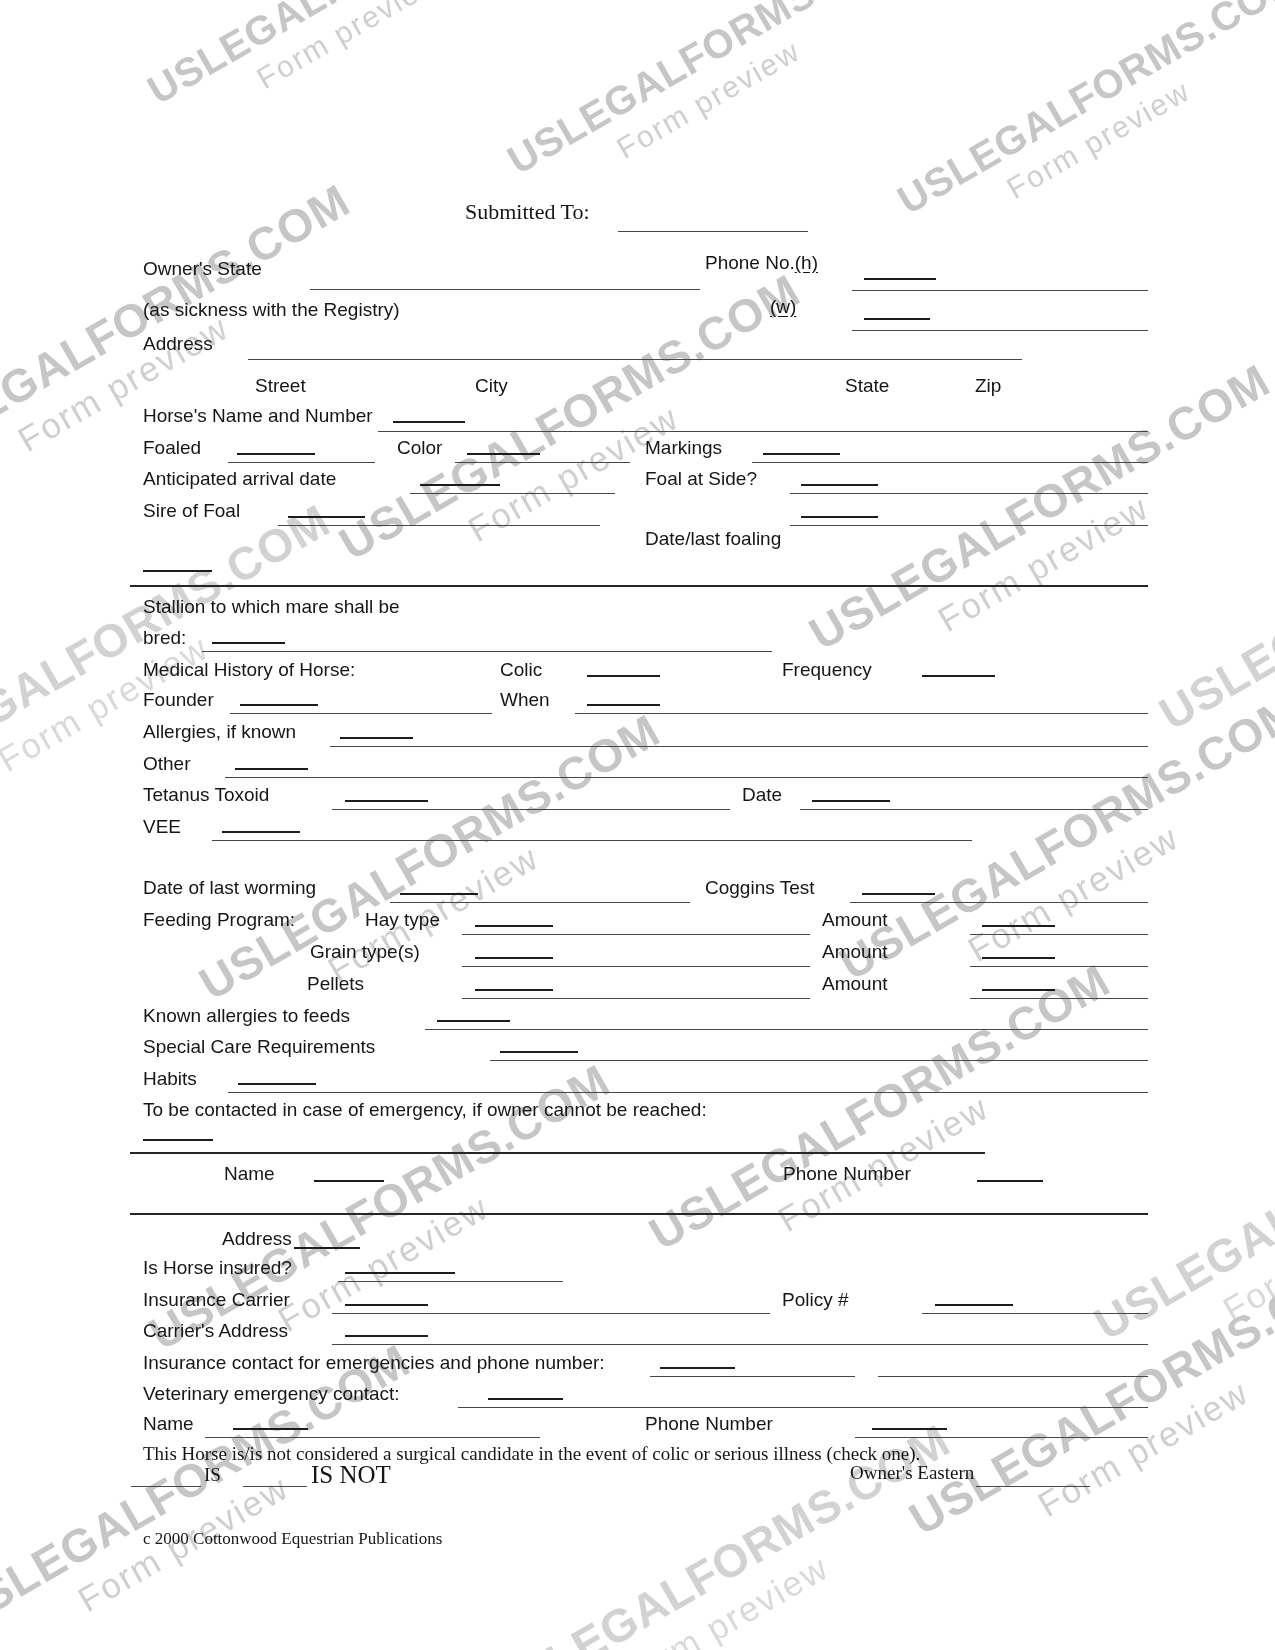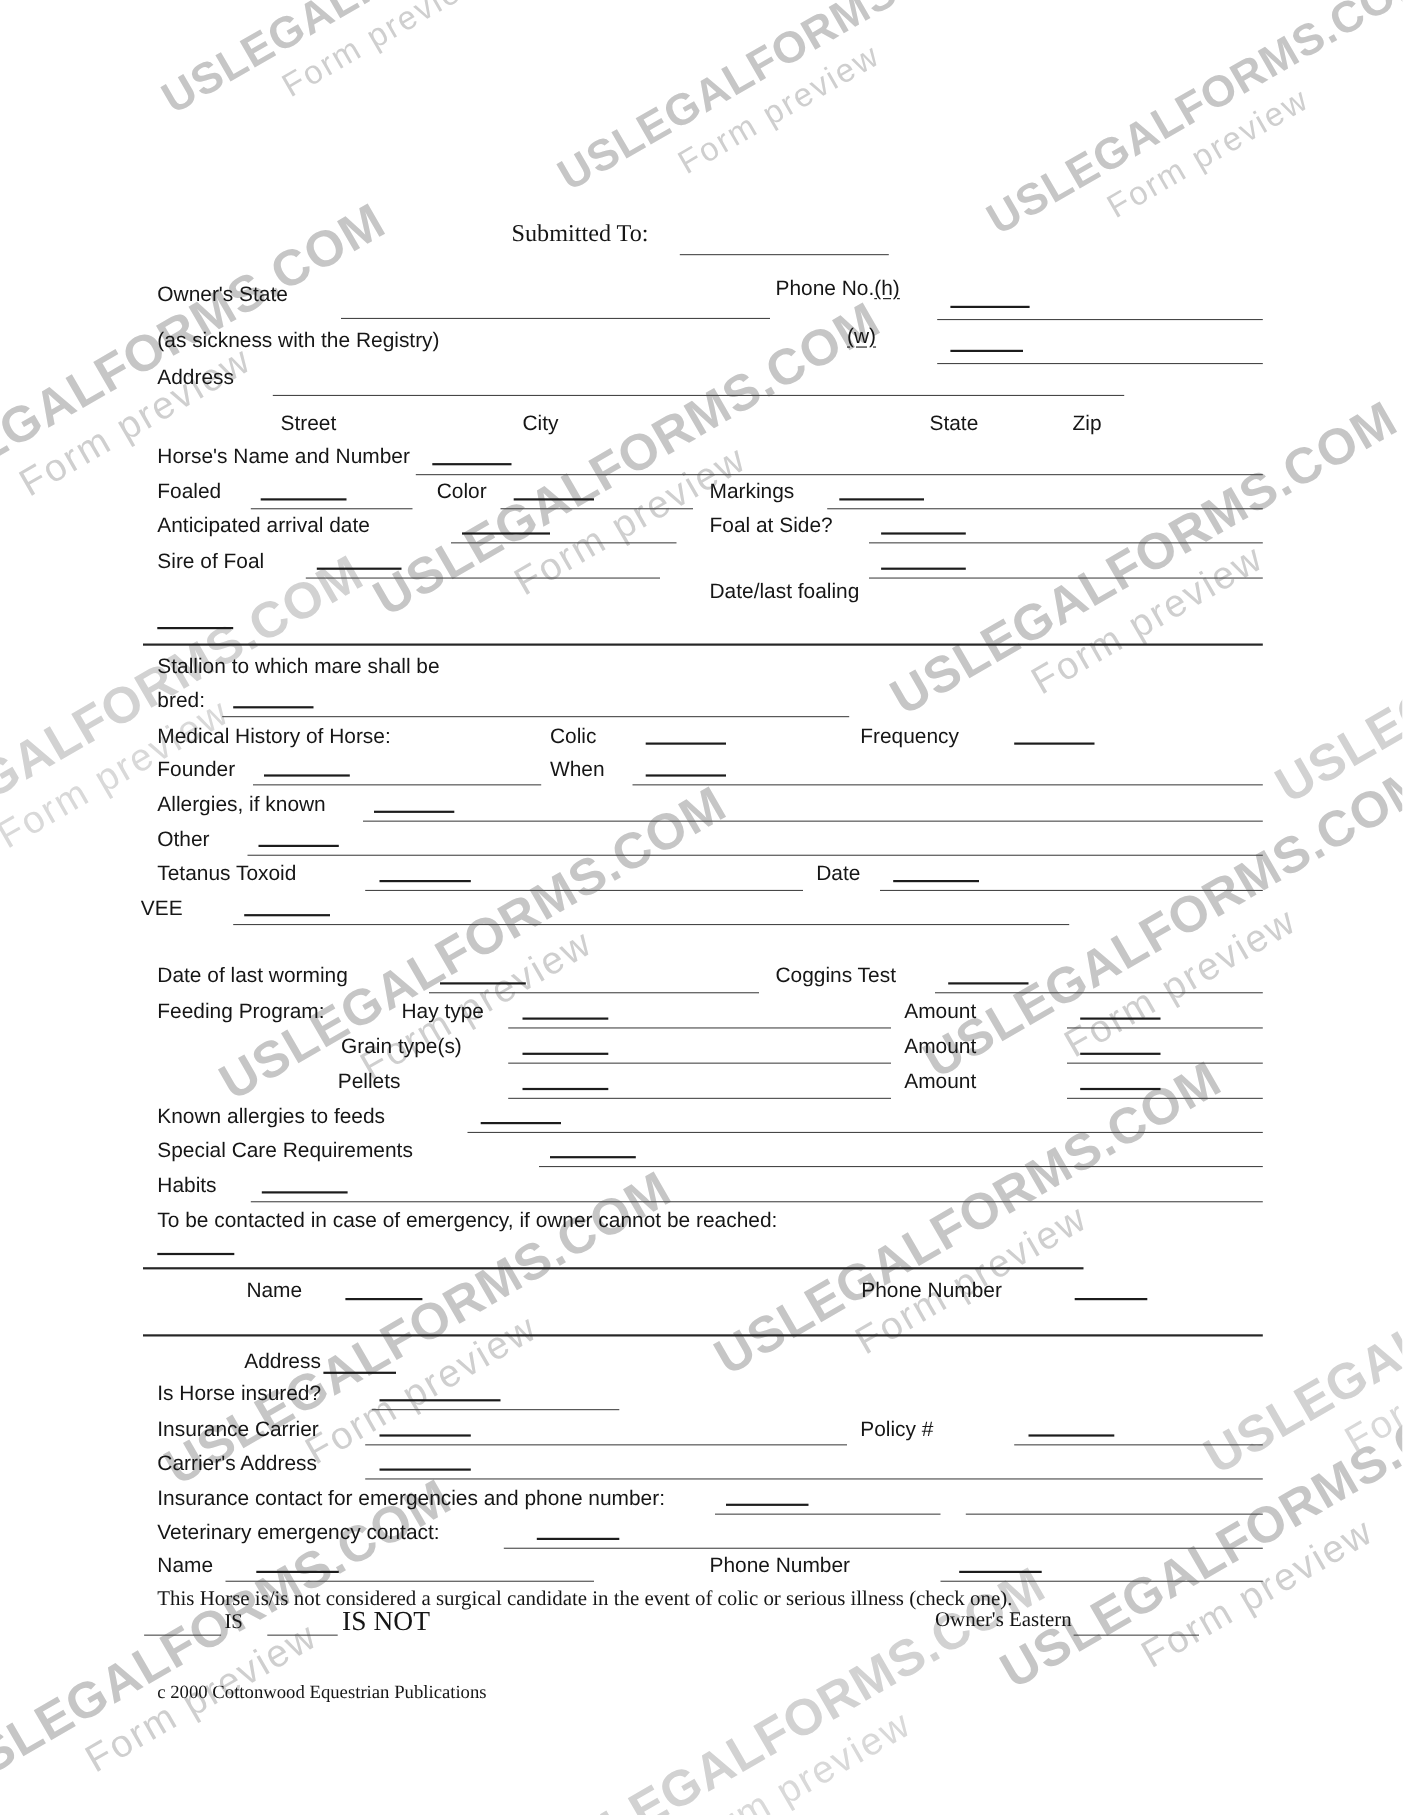--- a/index.html
+++ b/index.html
@@ -177,21 +177,21 @@
     <div class="bk" style="left:235px;top:768px;width:73px"></div>
     <div class="ln" style="left:225px;top:777px;width:923px"></div>
 
     <span class="L" style="left:143px;top:784px">Tetanus Toxoid</span>
     <div class="bk" style="left:345px;top:800px;width:83px"></div>
     <div class="ln" style="left:332px;top:809px;width:398px"></div>
     <span class="L" style="left:742px;top:784px">Date</span>
     <div class="bk" style="left:812px;top:800px;width:78px"></div>
     <div class="ln" style="left:800px;top:809px;width:348px"></div>
 
-    <span class="L" style="left:128px;top:816px">VEE</span>
+    <span class="L" style="left:143px;top:816px">VEE</span>
     <div class="bk" style="left:222px;top:831px;width:78px"></div>
     <div class="ln" style="left:212px;top:840px;width:760px"></div>
 
 
     <span class="L" style="left:143px;top:877px">Date of last worming</span>
     <div class="bk" style="left:400px;top:893px;width:78px"></div>
     <div class="ln" style="left:390px;top:902px;width:300px"></div>
     <span class="L" style="left:705px;top:877px">Coggins Test</span>
     <div class="bk" style="left:862px;top:893px;width:73px"></div>
     <div class="ln" style="left:850px;top:902px;width:298px"></div>

